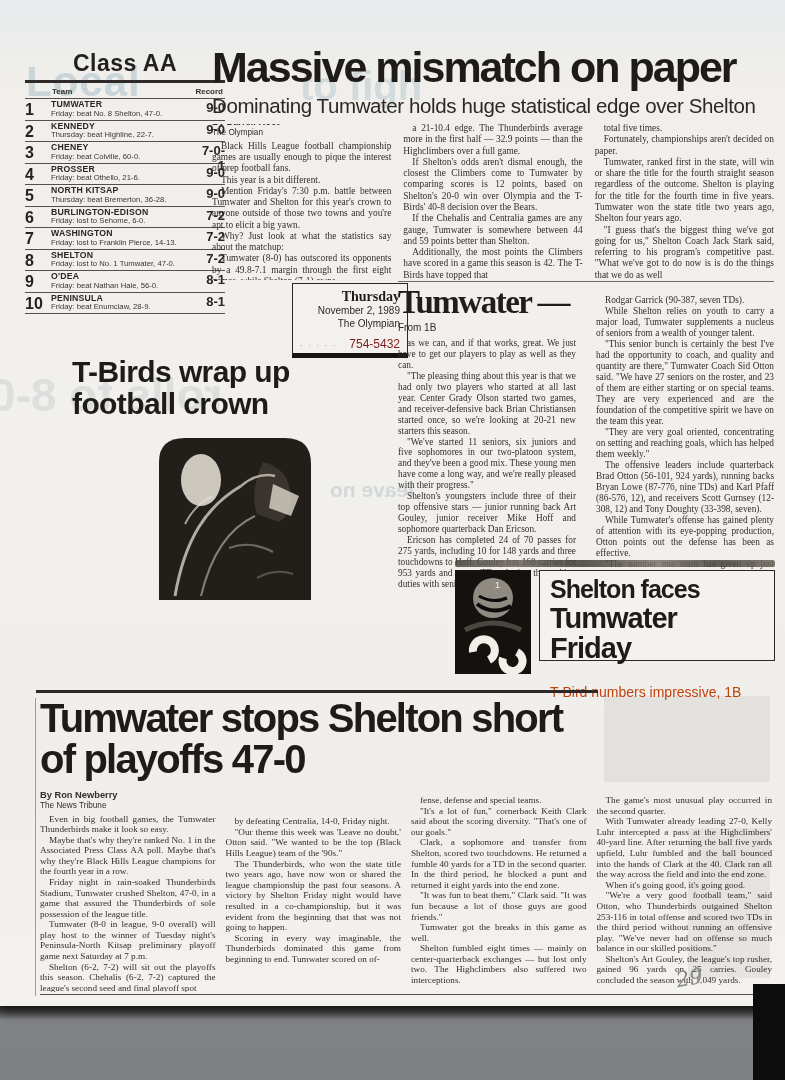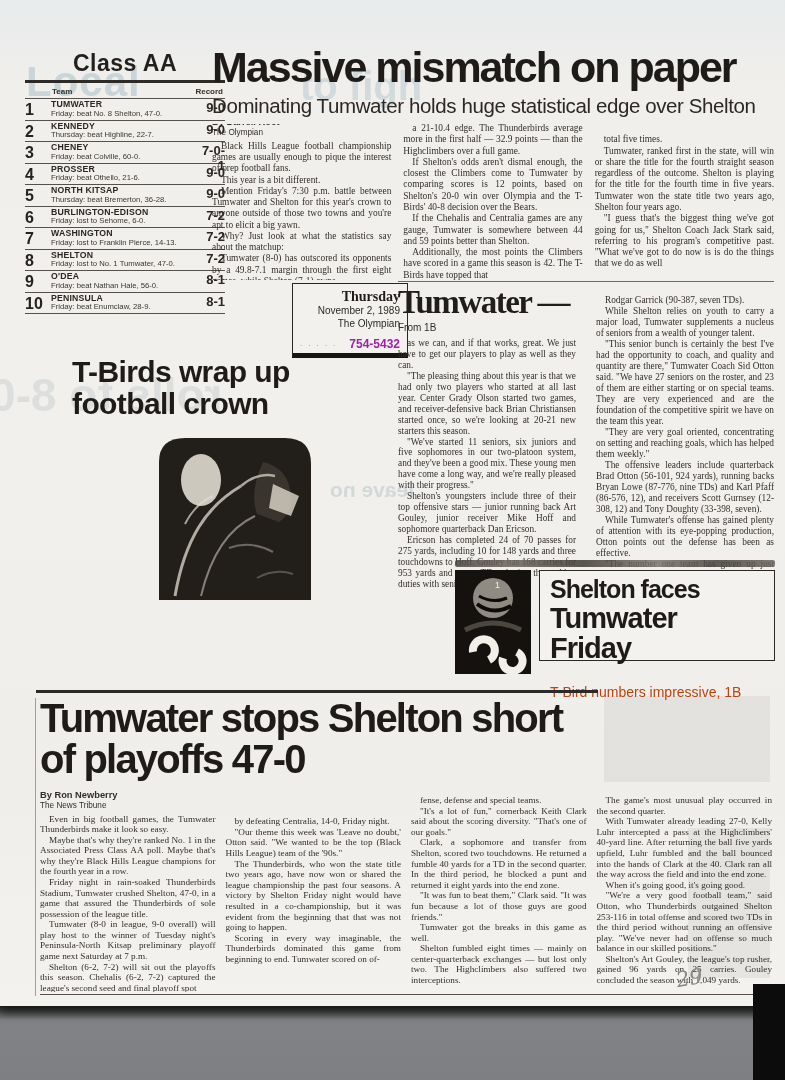--- a/index.html
+++ b/index.html
@@ -48,21 +48,21 @@
   .cols3{display:flex;gap:12px;height:156px;overflow:hidden;font-size:9.4px;line-height:1.2;}
   .cols3 .col{flex:1;min-width:0;}
 
   
   .dateline{position:absolute;left:292px;top:283px;width:100px;height:62px;border:1.5px solid #2a2623;
     border-bottom:5px solid #171411;background:#f3f1ed;padding:4px 7px 3px 7px;box-sizing:content-box;text-align:right;}
   .dl-day{font-family:"Liberation Serif",serif;font-weight:bold;font-size:14px;line-height:17px;color:#1f1b18;}
   .dl-date,.dl-paper{font-size:10px;line-height:12.5px;color:#2c2825;}
   .dl-phone-row{margin-top:7px;display:flex;justify-content:space-between;align-items:baseline;}
   .dl-dots{font-size:7px;color:#9a958e;letter-spacing:2px;}
-  .dl-phone{font-size:12px;font-weight:bold;color:#a21caf;}
+  .dl-phone{font-size:12px;font-weight:normal;color:#7f1d1d;}
 
   
   .continuation{position:absolute;left:398px;top:281px;width:376px;height:302px;border-top:1px solid #6e6a66;
     padding-top:4px;overflow:hidden;}
   .cont-cols{display:flex;gap:20px;font-size:9.3px;line-height:1.18;}
   .cont-cols .col{flex:1;min-width:0;}
   .cont-head{margin:0;font-size:33px;font-weight:bold;letter-spacing:-1.5px;line-height:1;color:#211d1a;}
   .fromline{font-size:10px;font-family:"Liberation Sans",sans-serif;margin:3px 0 4px 0;}
 
   
@@ -235,20 +235,21 @@
   <p class="bp">If Shelton's odds aren't dismal enough, the closest the Climbers come to Tumwater by comparing scores is 12 points, based on Shelton's 20-0 win over Olympia and the T-Birds' 40-8 decision over the Bears.</p>
 
   <p class="bp">If the Chehalis and Centralia games are any gauge, Tumwater is somewhere between 44 and 59 points better than Shelton.</p>
 
   <p class="bp">Additionally, the most points the Climbers have scored in a game this season is 42. The T-Birds have topped that</p>
 </div>
         <div class="col">
           <div>
   <p class="bp">total five times.</p>
 
+  <p class="bp">Fortunately, championships aren't decided on paper.</p>
 
   <p class="bp">Tumwater, ranked first in the state, will win or share the title for the fourth straight season regardless of the outcome. Shelton is playing for the title for the fourth time in five years. Tumwater won the state title two years ago, Shelton four years ago.</p>
 
   <p class="bp">"I guess that's the biggest thing we've got going for us," Shelton Coach Jack Stark said, referring to his program's competitive past. "What we've got to do now is is do the things that we do as well</p>
 </div>
 
         </div>
       </div>
     </section>
 

